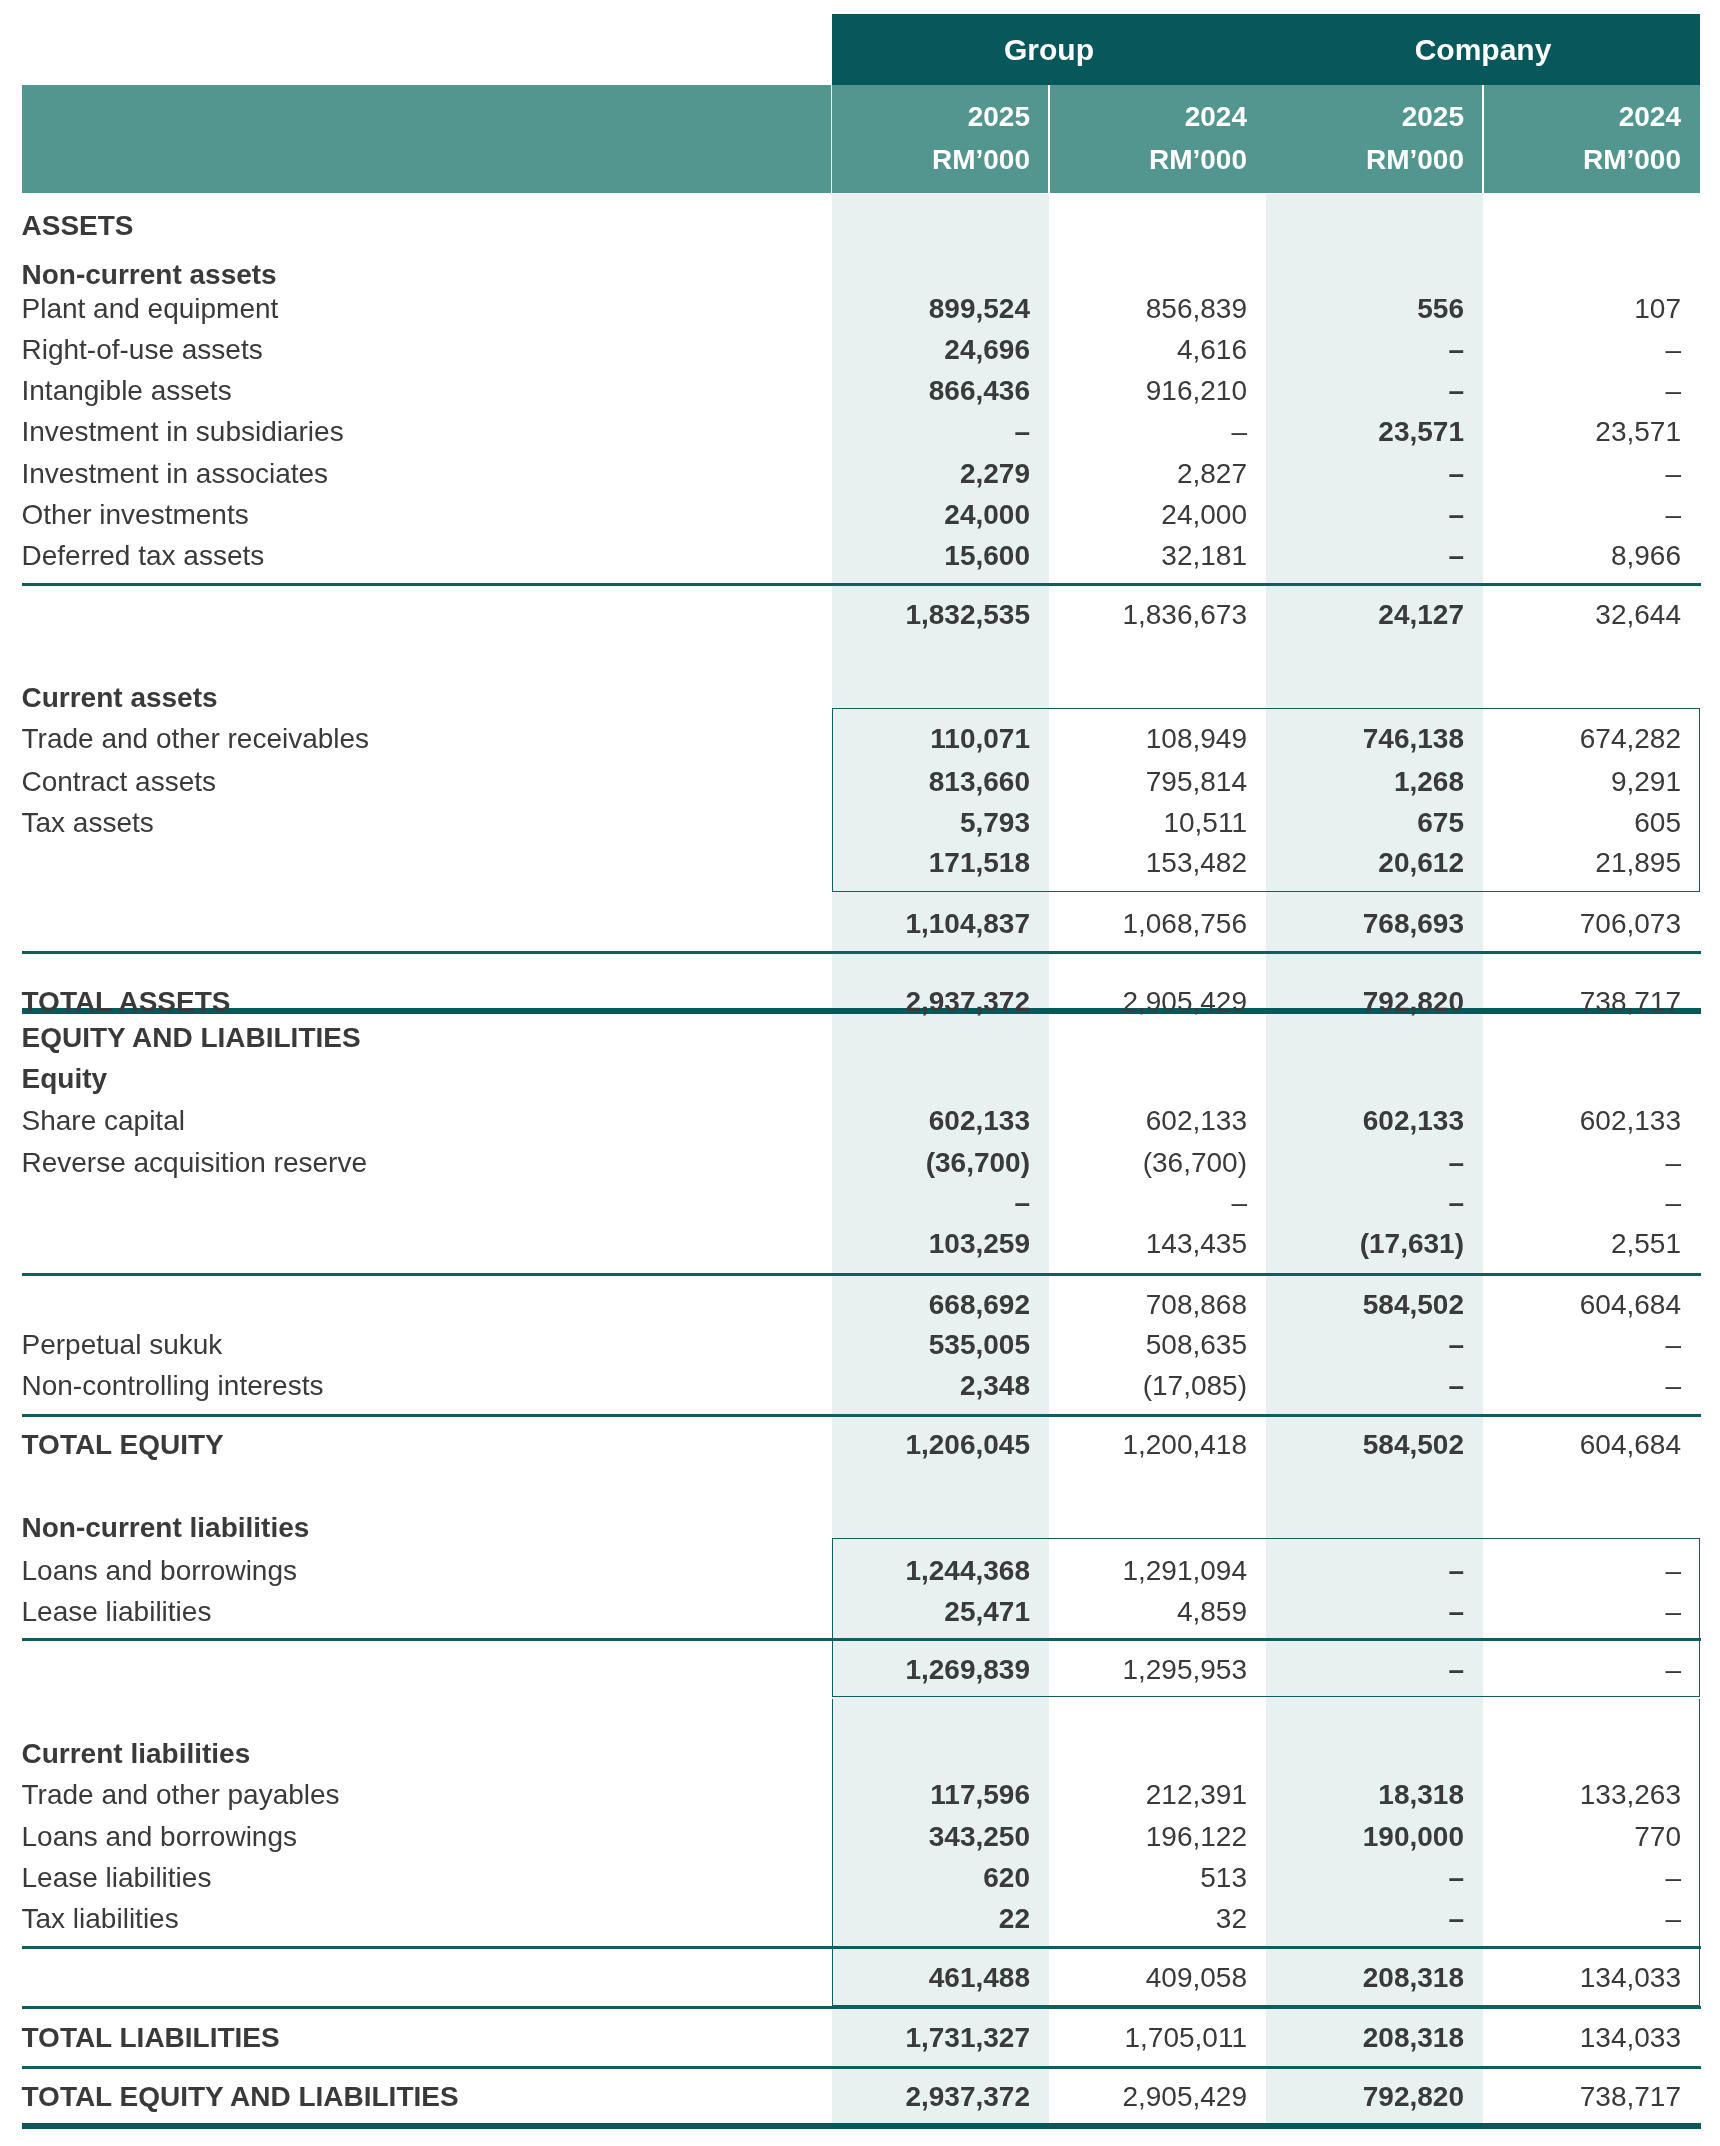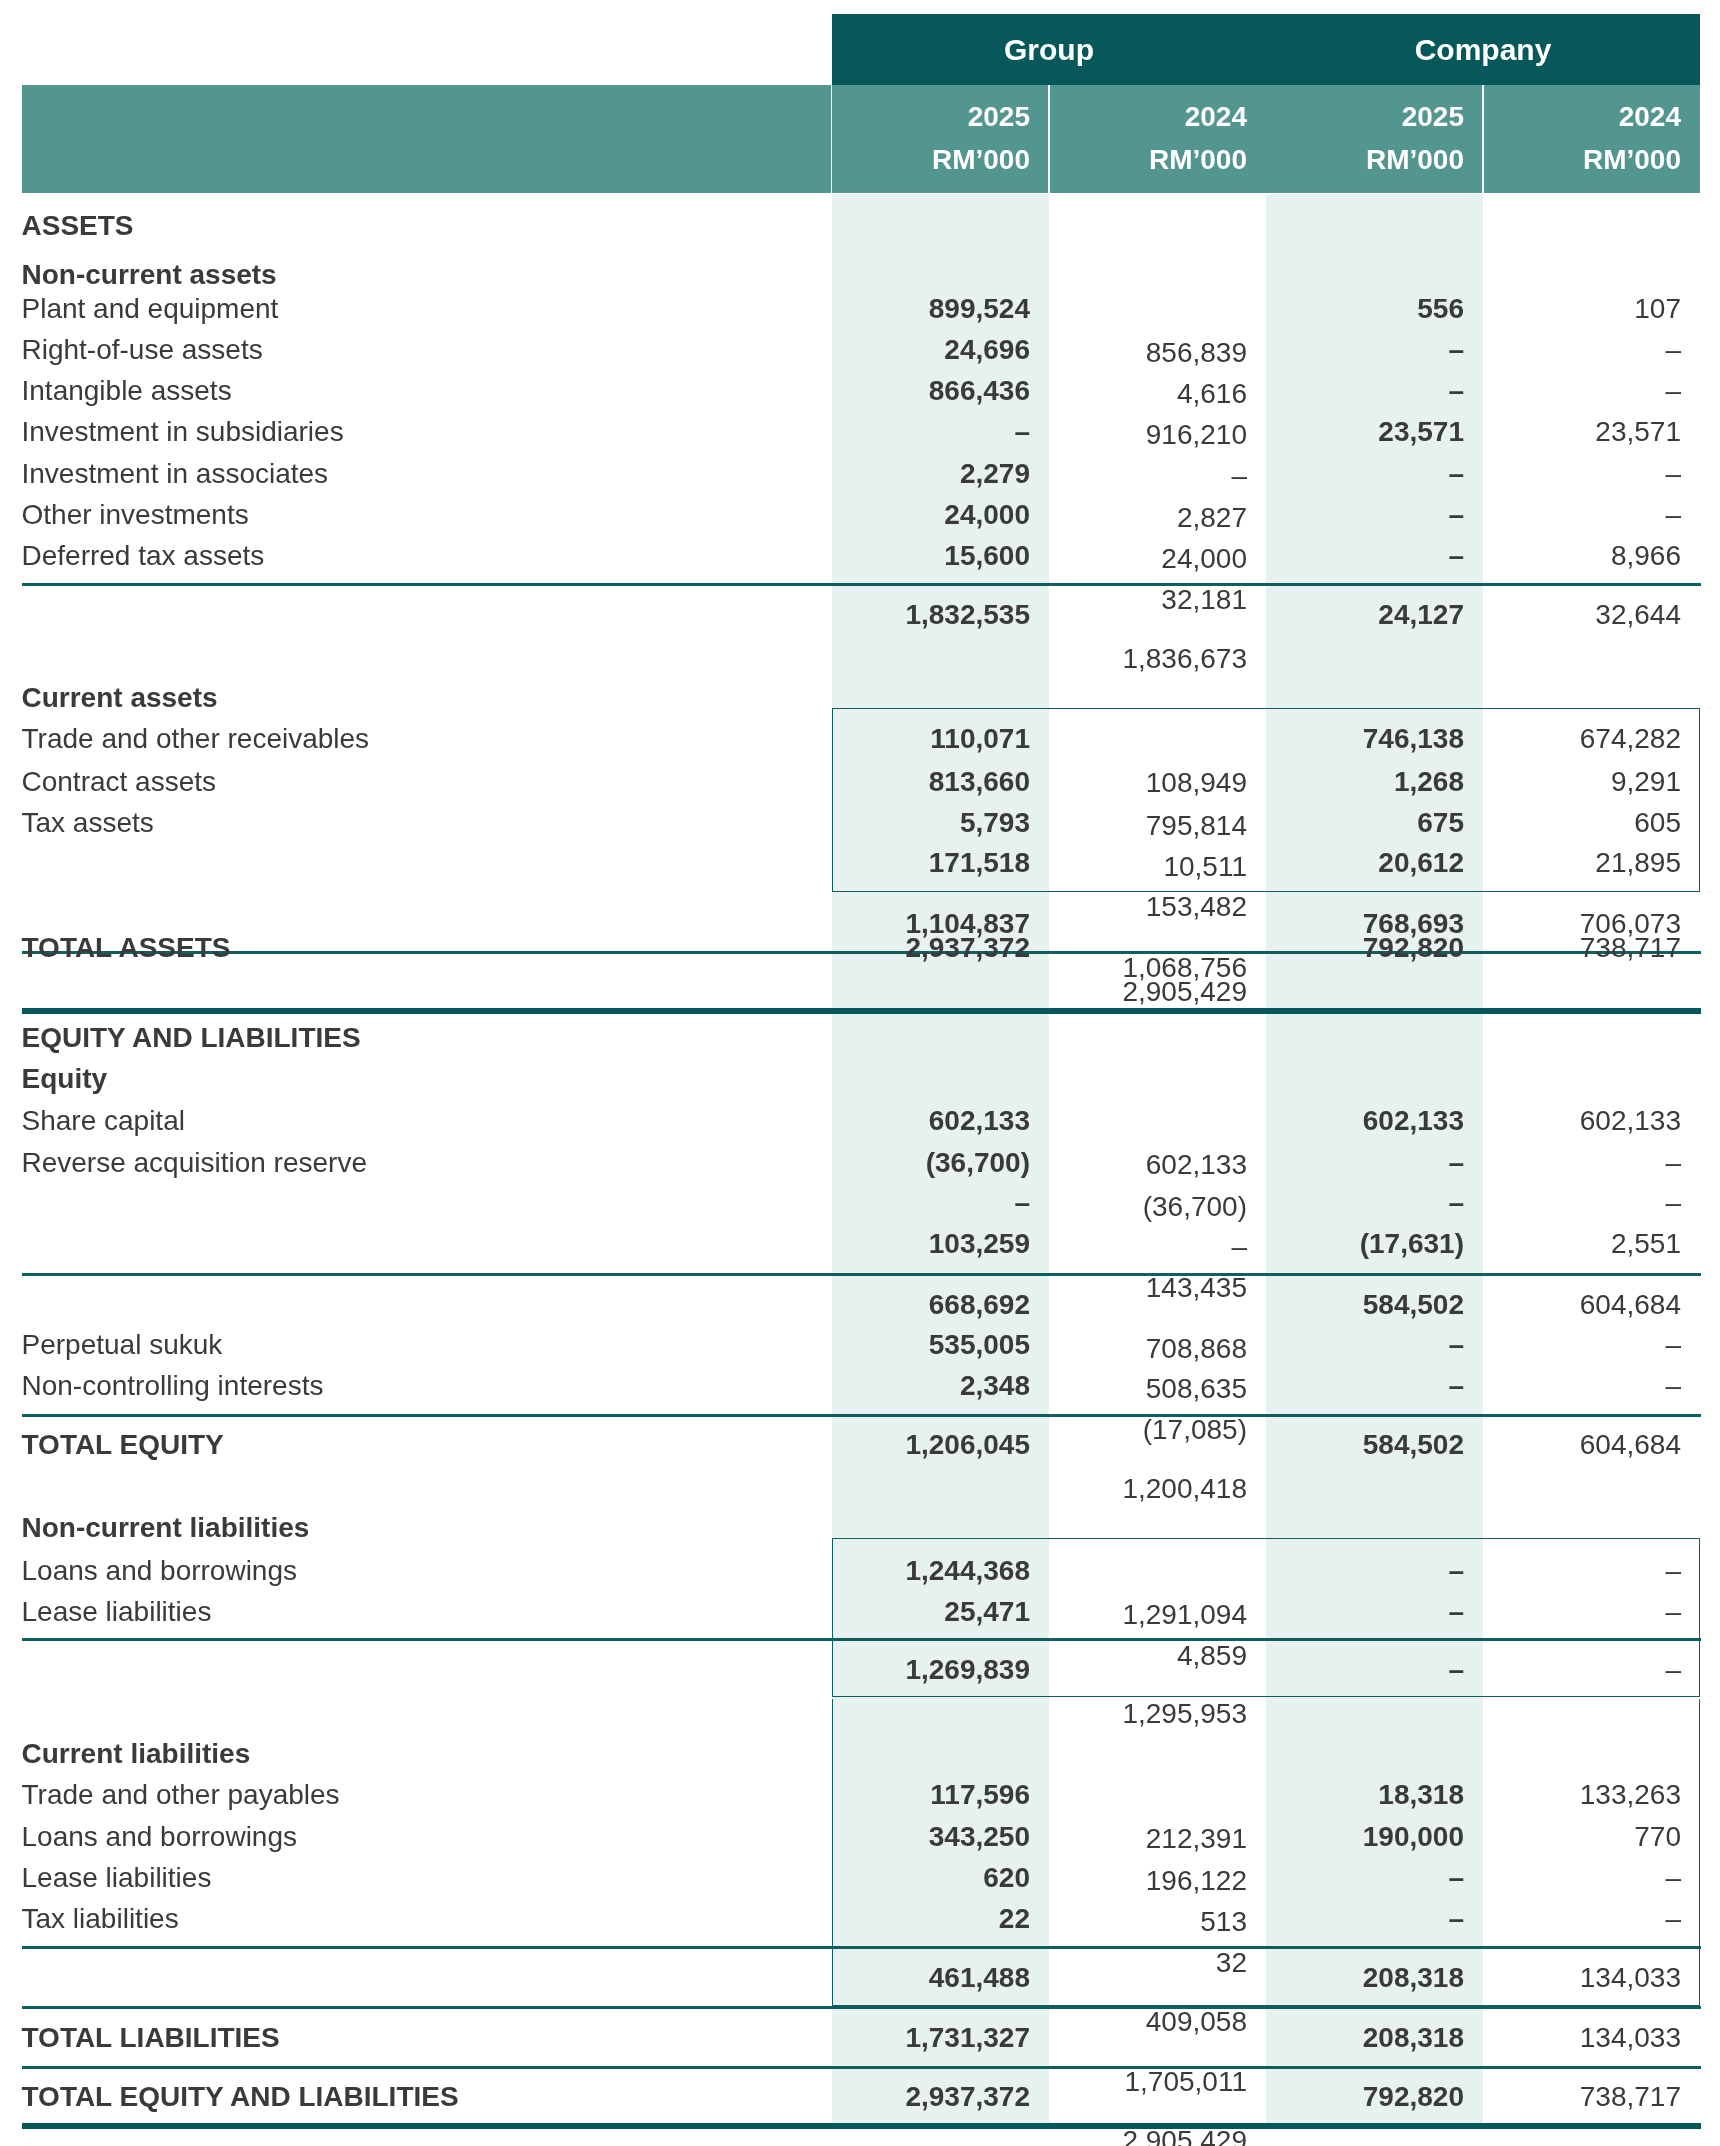--- a/index.html
+++ b/index.html
@@ -9,21 +9,21 @@
   .band-sub{background:#53958f;top:85px;height:108px;}
   .shade{background:#e7f1f0;top:194px;height:1935px;}
   .hdr-text{color:#fff;font-weight:bold;font-size:30px;text-align:center;line-height:71px;top:13.8px;}
   .sub-text{color:#fff;font-weight:bold;font-size:28px;text-align:right;line-height:43px;top:95px;}
   .row{position:absolute;left:0;width:1480px;height:41px;}
   .lbl{position:absolute;left:21.5px;line-height:41px;font-size:28px;white-space:nowrap;}
   .lbl.bold{font-weight:bold;}
   .lbl.normal{font-weight:normal;}
   .cell{position:absolute;line-height:41px;font-size:28px;text-align:right;width:198px;white-space:nowrap;}
   .c0{left:832px;font-weight:bold;}
-  .c1{left:1049px;margin-top:44px;}
+  .c1{left:1049px;}
   .c2{left:1266px;font-weight:bold;}
   .c3{left:1483px;}
   .hline{position:absolute;left:21.5px;width:1679px;height:2.6px;background:#105e5e;}
   .hline.thick{height:6px;background:#06585a;}
   .box{position:absolute;left:832px;width:866px;border:1.7px solid #105e5e;}
 </style>
 </head>
 <body>
 
 <div class="abs band-top" style="left:832px;width:434px;"></div>
@@ -164,21 +164,21 @@
       <div class="cell c2">20,612</div>
       <div class="cell c3">21,895</div>
     </div>
     <div class="row" style="top: 903px;">
       <div class="lbl normal"></div>
       <div class="cell c0">1,104,837</div>
       <div class="cell c1">1,068,756</div>
       <div class="cell c2">768,693</div>
       <div class="cell c3">706,073</div>
     </div>
-    <div class="row" style="top: 927px; padding-left: 20px;">
+    <div class="row" style="top: 981px; padding-left: 20px;">
       <div class="lbl bold">TOTAL ASSETS</div>
       <div class="cell c0">2,937,372</div>
       <div class="cell c1">2,905,429</div>
       <div class="cell c2">792,820</div>
       <div class="cell c3">738,717</div>
     </div>
     <div class="row" style="top: 1017px;">
       <div class="lbl bold">EQUITY AND LIABILITIES</div>
     </div>
     <div class="row" style="top: 1058px;">

